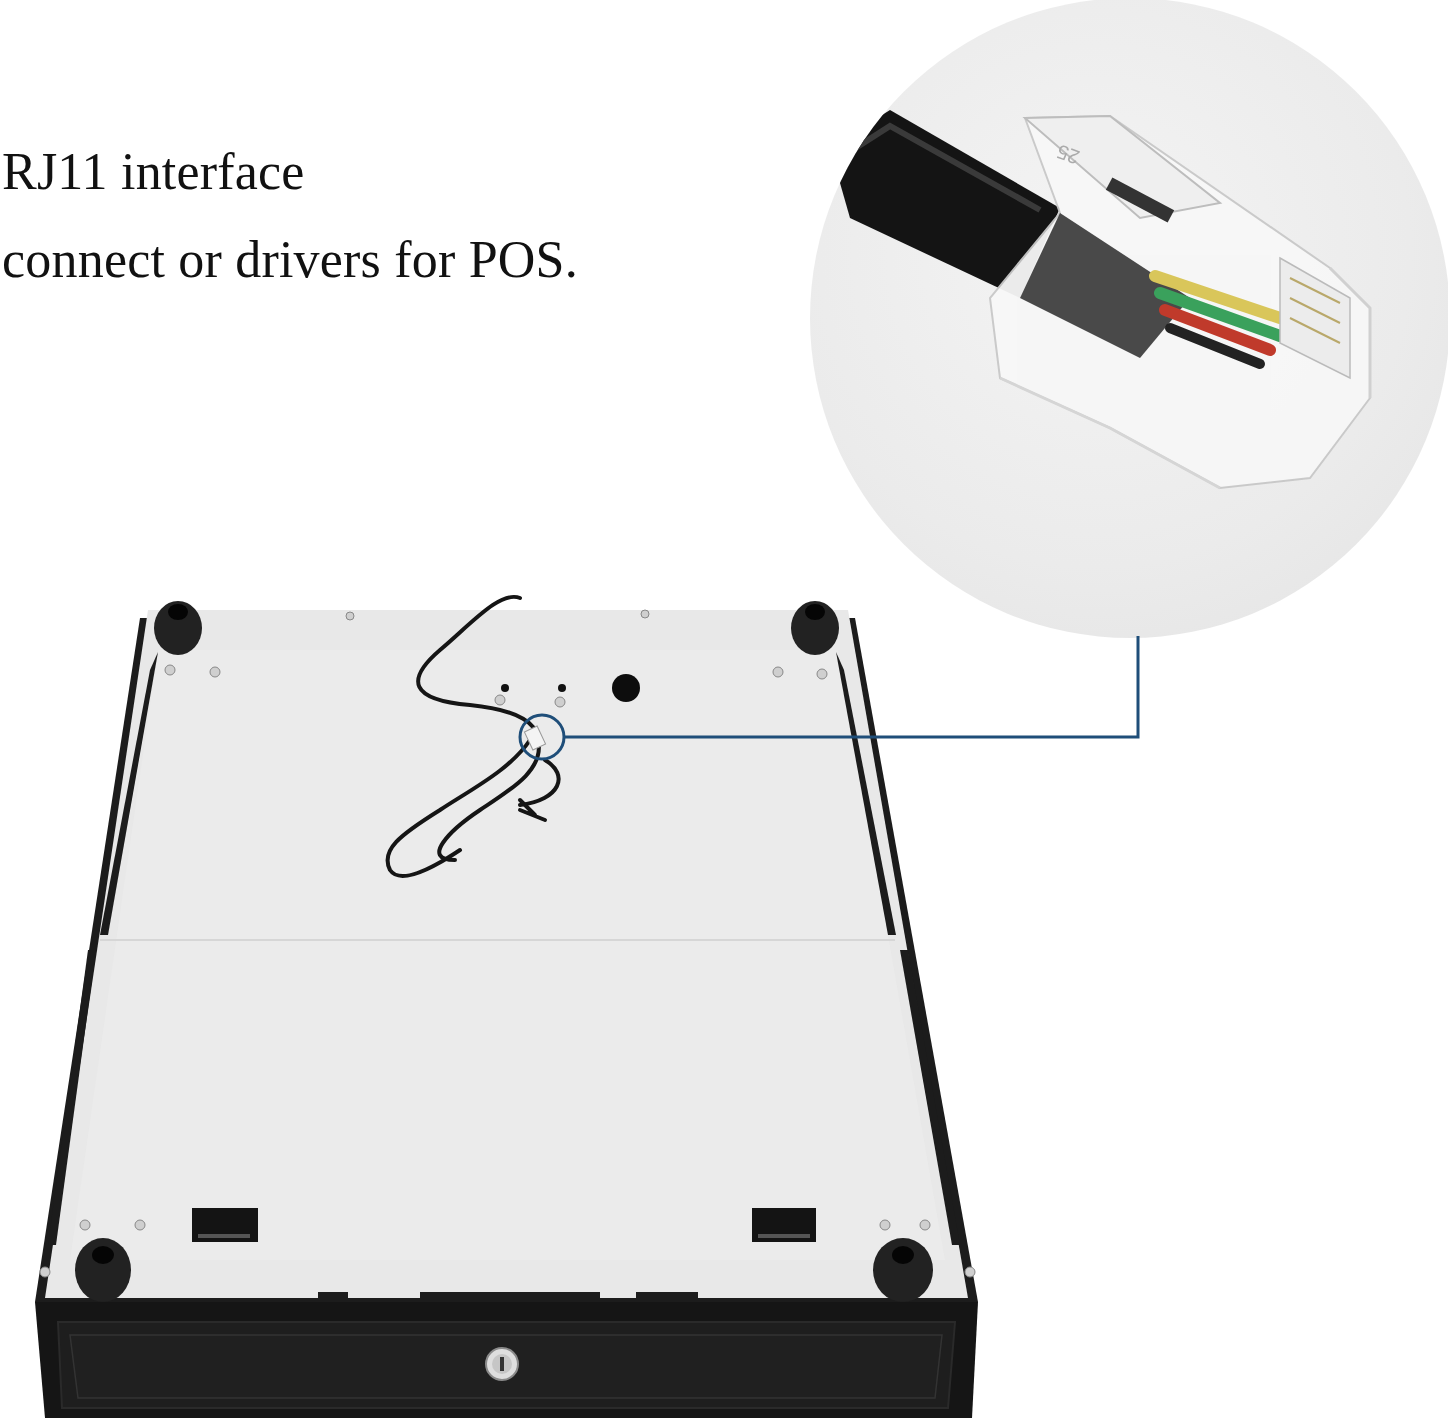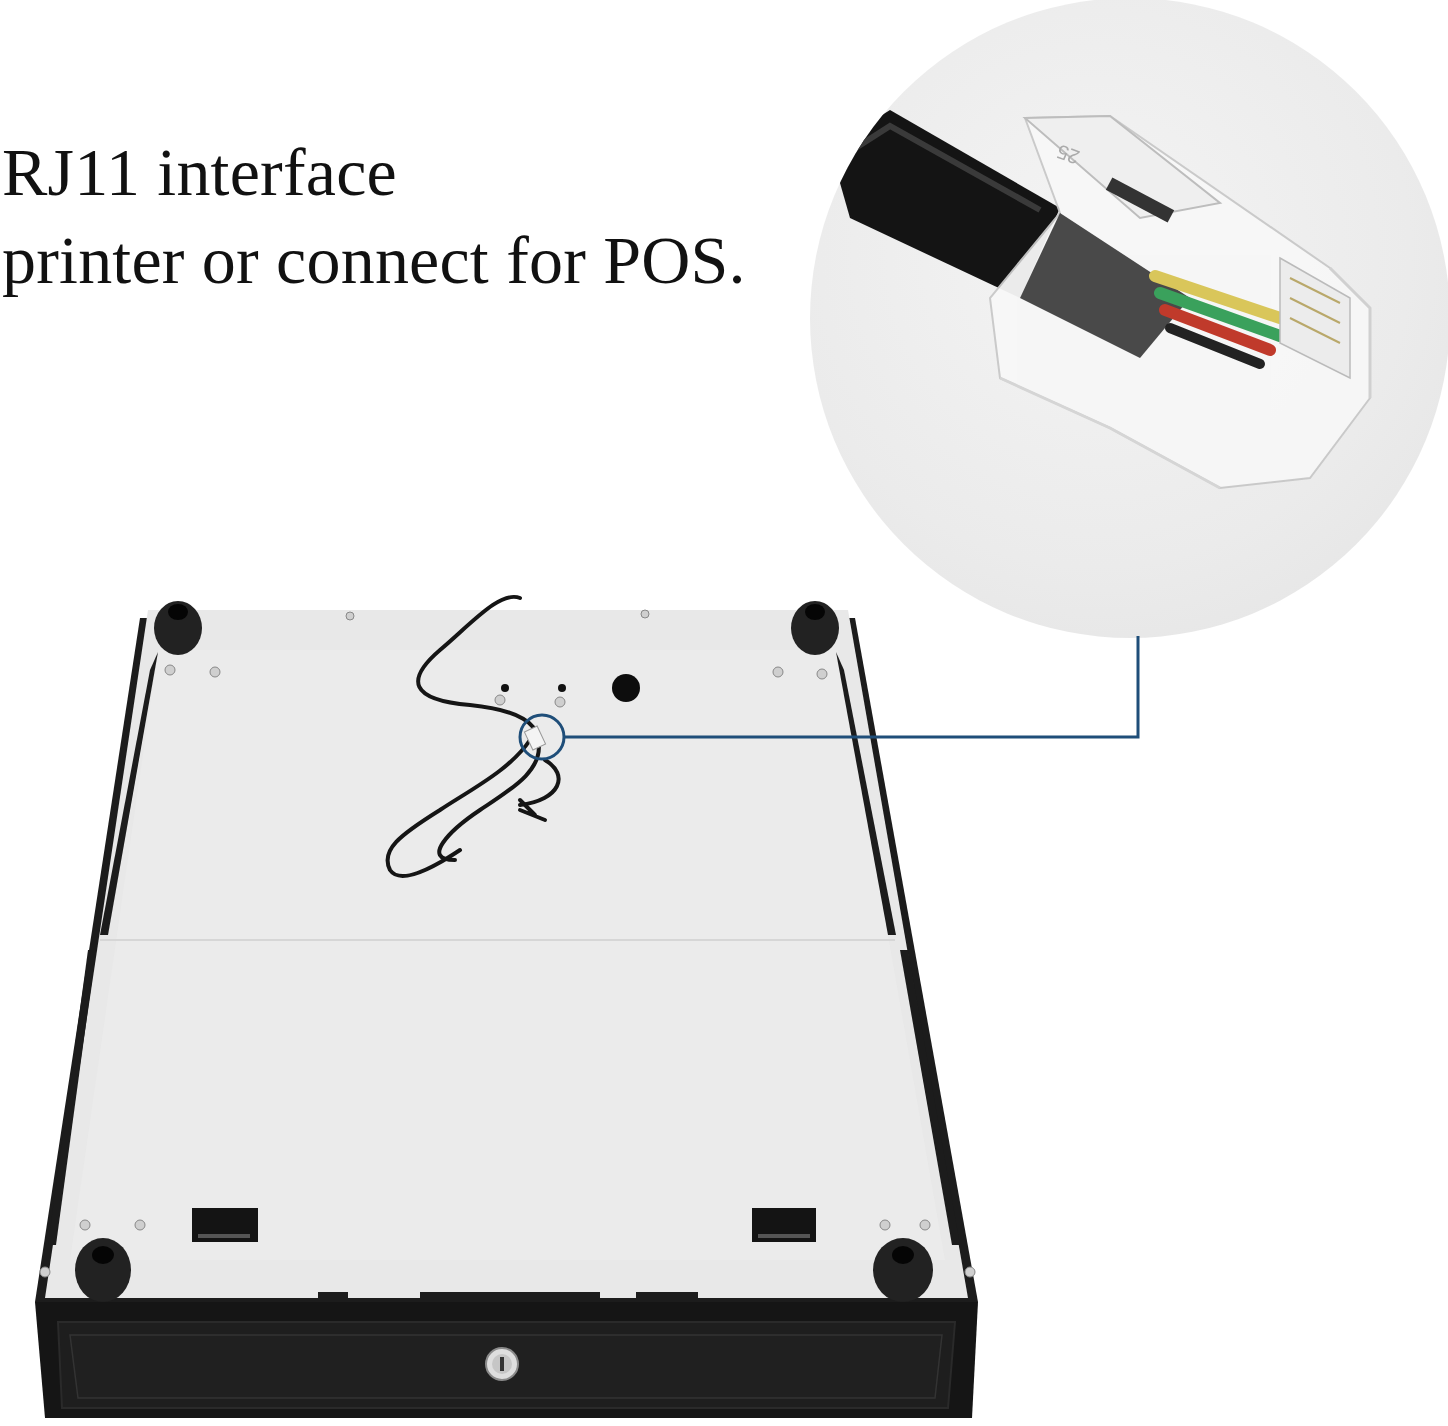--- a/index.html
+++ b/index.html
@@ -1,27 +1,27 @@
 <!DOCTYPE html>
 <html><head>
 <meta charset="utf-8">
 <style>
   html, body { margin:0; padding:0; background:#ffffff; }
   body { width:1448px; height:1426px; position:relative; overflow:hidden; font-family:"Liberation Serif", serif; }
-  .caption { position:absolute; left:2px; top:128px; font-size:68px; line-height:88px; color:#111; letter-spacing:0.2px; }
+  .caption { position:absolute; left:2px; top:128px; font-size:52px; line-height:88px; color:#111; letter-spacing:0.2px; }
   .caption div { white-space:nowrap; }
   .zoom-circle { position:absolute; left:810px; top:-2px; width:640px; height:640px; border-radius:50%; background:radial-gradient(circle at 45% 40%, #f4f4f4 0%, #ebebeb 60%, #e2e2e2 100%); overflow:hidden; }
   svg { position:absolute; left:0; top:0; }
 </style>
 </head>
 <body>
 
 <div class="caption">
   <div>RJ11 interface</div>
-  <div>printer or connect for POS.</div>
+  <div>connect or drivers for POS.</div>
 </div>
 
 <div class="zoom-circle">
   <svg width="640" height="640" viewBox="0 0 640 640">
 
     <path d="M20 150 L80 112 L250 210 L210 300 L40 220 Z" fill="#141414"></path>
     <path d="M30 160 L80 128 L230 212" stroke="#3a3a3a" stroke-width="6" fill="none"></path>
 
     <path d="M215 120 L300 118 L520 270 L560 310 L560 400 L500 480 L410 490 L300 430 L190 380 L180 300 L250 215 Z" fill="#f7f7f7" stroke="#c8c8c8" stroke-width="2" opacity="0.95"></path>
     <path d="M250 215 L210 300 L330 360 L380 300 Z" fill="#2a2a2a" opacity="0.85"></path>

